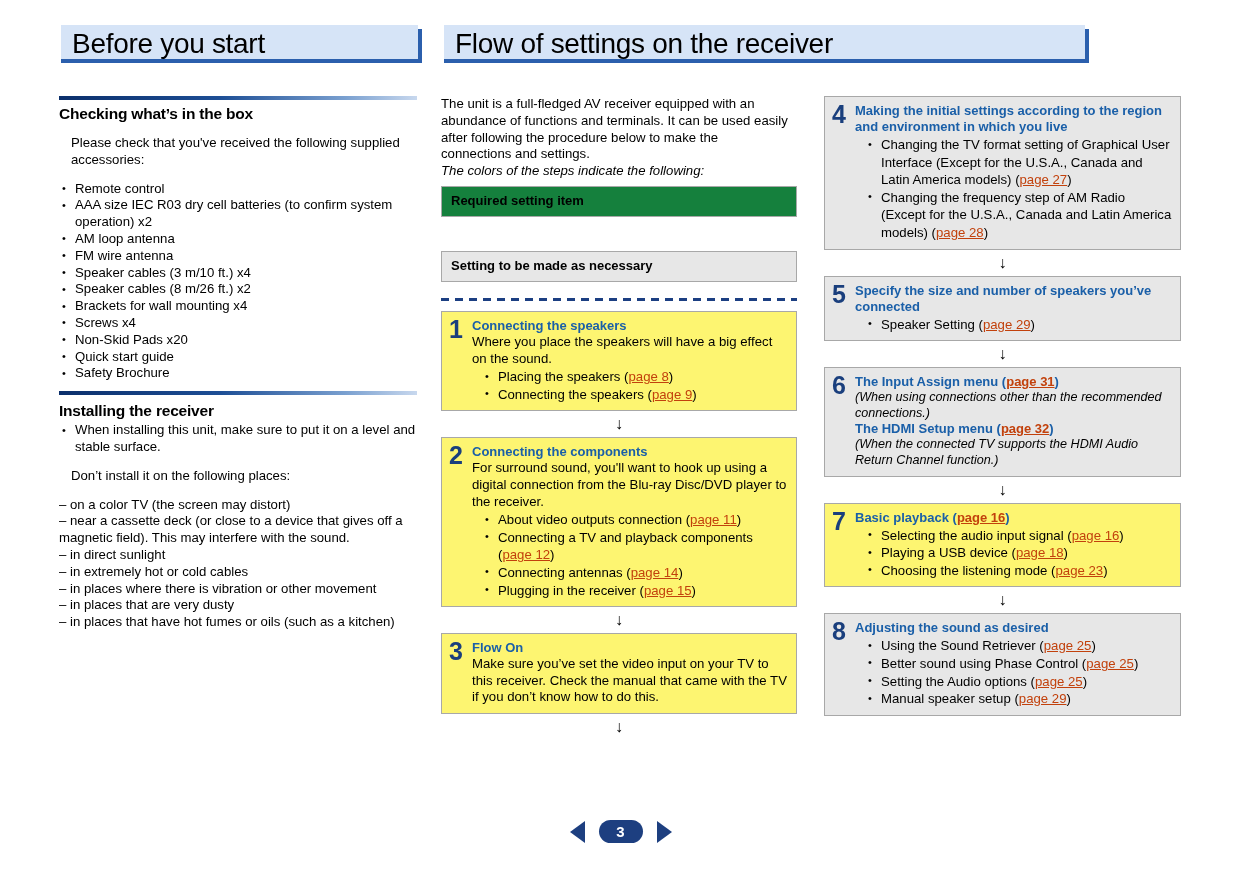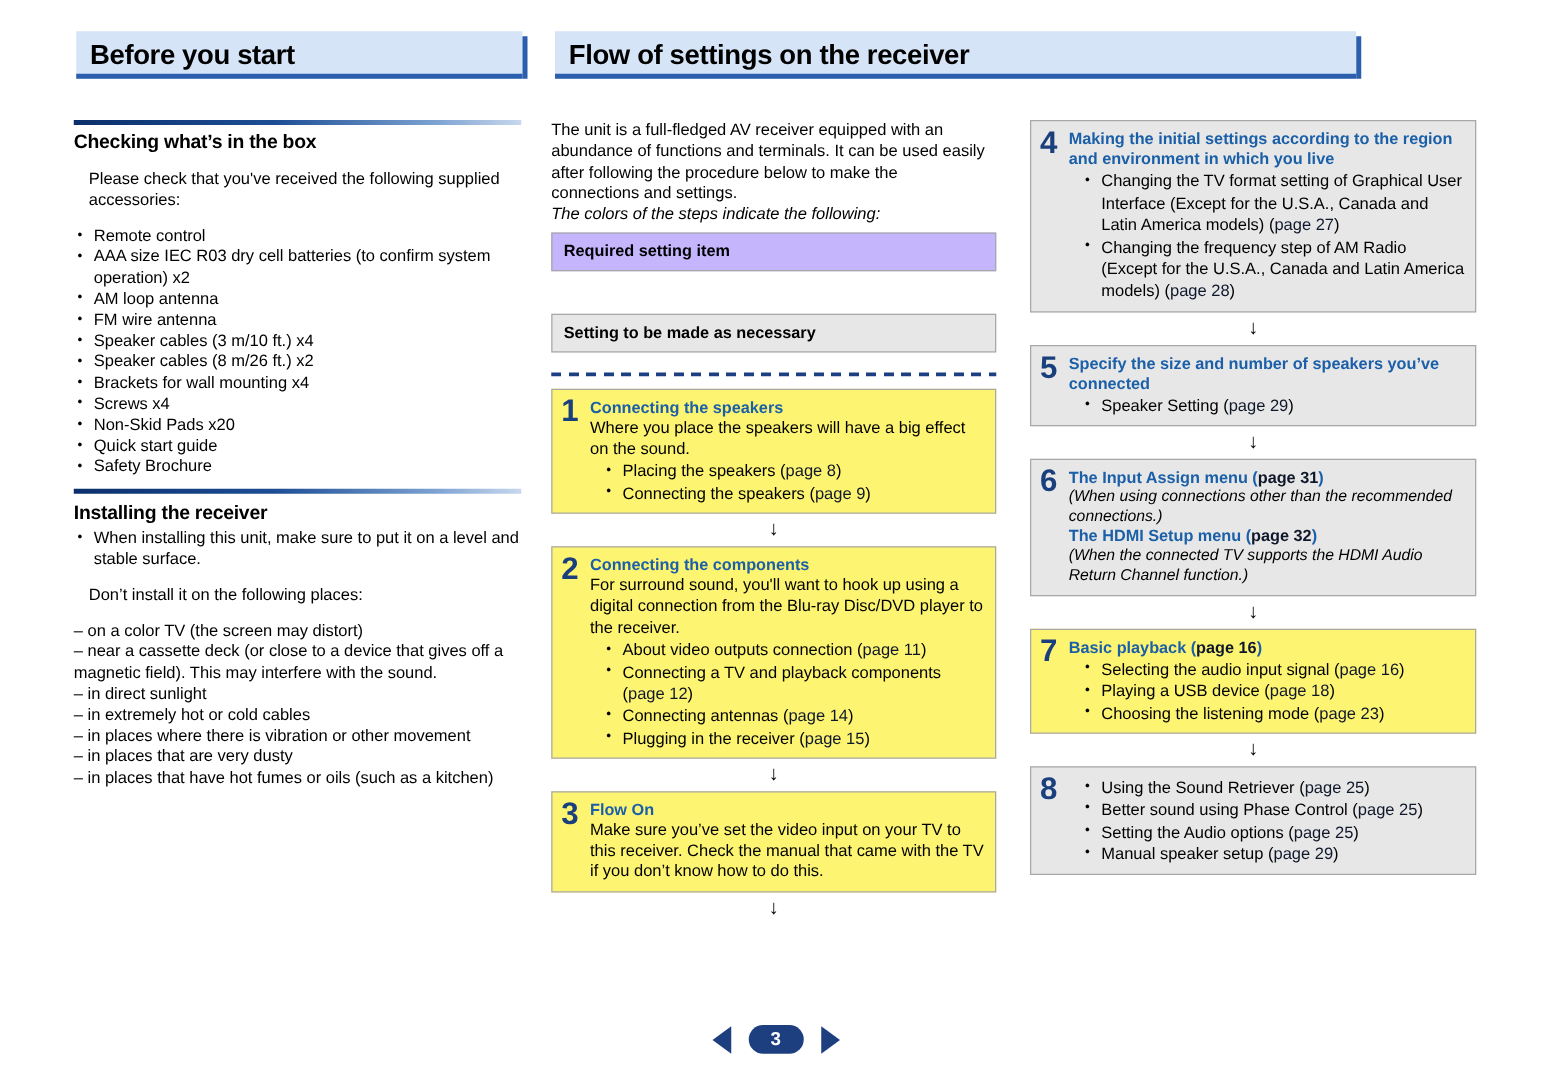--- a/index.html
+++ b/index.html
@@ -35,22 +35,22 @@
   .hdr-bar::after {
     content: "";
     position: absolute;
     right: -4px;
     top: 4px;
     bottom: -4px;
     width: 4px;
     background: #2b5fad;
   }
   .hdr-title {
-    font-size: 22px;
-    font-weight: bold;
+    font-size: 28px;
+    font-weight: normal;
     letter-spacing: -0.3px;
     line-height: 37px;
     padding-left: 11px;
     white-space: nowrap;
   }
 
   
   .col {
     position: absolute;
     top: 96px;
@@ -120,21 +120,21 @@
     margin: 0 0 6px 0;
   }
   .legend-box {
     border: 1px solid #a8a8a8;
     box-sizing: border-box;
     font-size: 13px;
     font-weight: bold;
     padding: 6px 9px 7px 9px;
     line-height: 16px;
   }
-  .legend-yellow { background: #c4b5fd; }
+  .legend-yellow { background: #15803d; }
   .legend-gray   { background: #e7e7e7; margin-top: 34px; }
 
   .dash-div {
     margin: 16px 0 10px 0;
     height: 3px;
     background-image: repeating-linear-gradient(to right,
       #1c3f82 0, #1c3f82 8px, transparent 8px, transparent 14px);
   }
 
   
@@ -192,21 +192,22 @@
     padding-left: 13px;
   }
   ul.step-list li::before {
     content: "\2022";
     position: absolute;
     left: 0px;
     top: -0.5px;
     font-size: 11px;
   }
   .plink {
-    color: #0f172a;
+    color: #c2410c;
+    text-decoration: underline;
   }
   .arrow {
     text-align: center;
     font-size: 16px;
     line-height: 20px;
     font-weight: bold;
     color: #000;
     padding: 3px 0 3px 0;
   }
 
@@ -369,20 +370,21 @@
         <p class="step-title">Basic playback (<span class="plink">page 16</span>)</p>
         <ul class="step-list">
           <li>Selecting the audio input signal (<span class="plink">page 16</span>)</li>
           <li>Playing a USB device (<span class="plink">page 18</span>)</li>
           <li>Choosing the listening mode (<span class="plink">page 23</span>)</li>
         </ul>
       </div>
       <div class="arrow">↓</div>
       <div class="step gray">
         <div class="step-num">8</div>
+        <p class="step-title">Adjusting the sound as desired</p>
         <ul class="step-list">
           <li>Using the Sound Retriever (<span class="plink">page 25</span>)</li>
           <li>Better sound using Phase Control (<span class="plink">page 25</span>)</li>
           <li>Setting the Audio options (<span class="plink">page 25</span>)</li>
           <li>Manual speaker setup (<span class="plink">page 29</span>)</li>
         </ul>
       </div>
     </div>
 </div>
 

